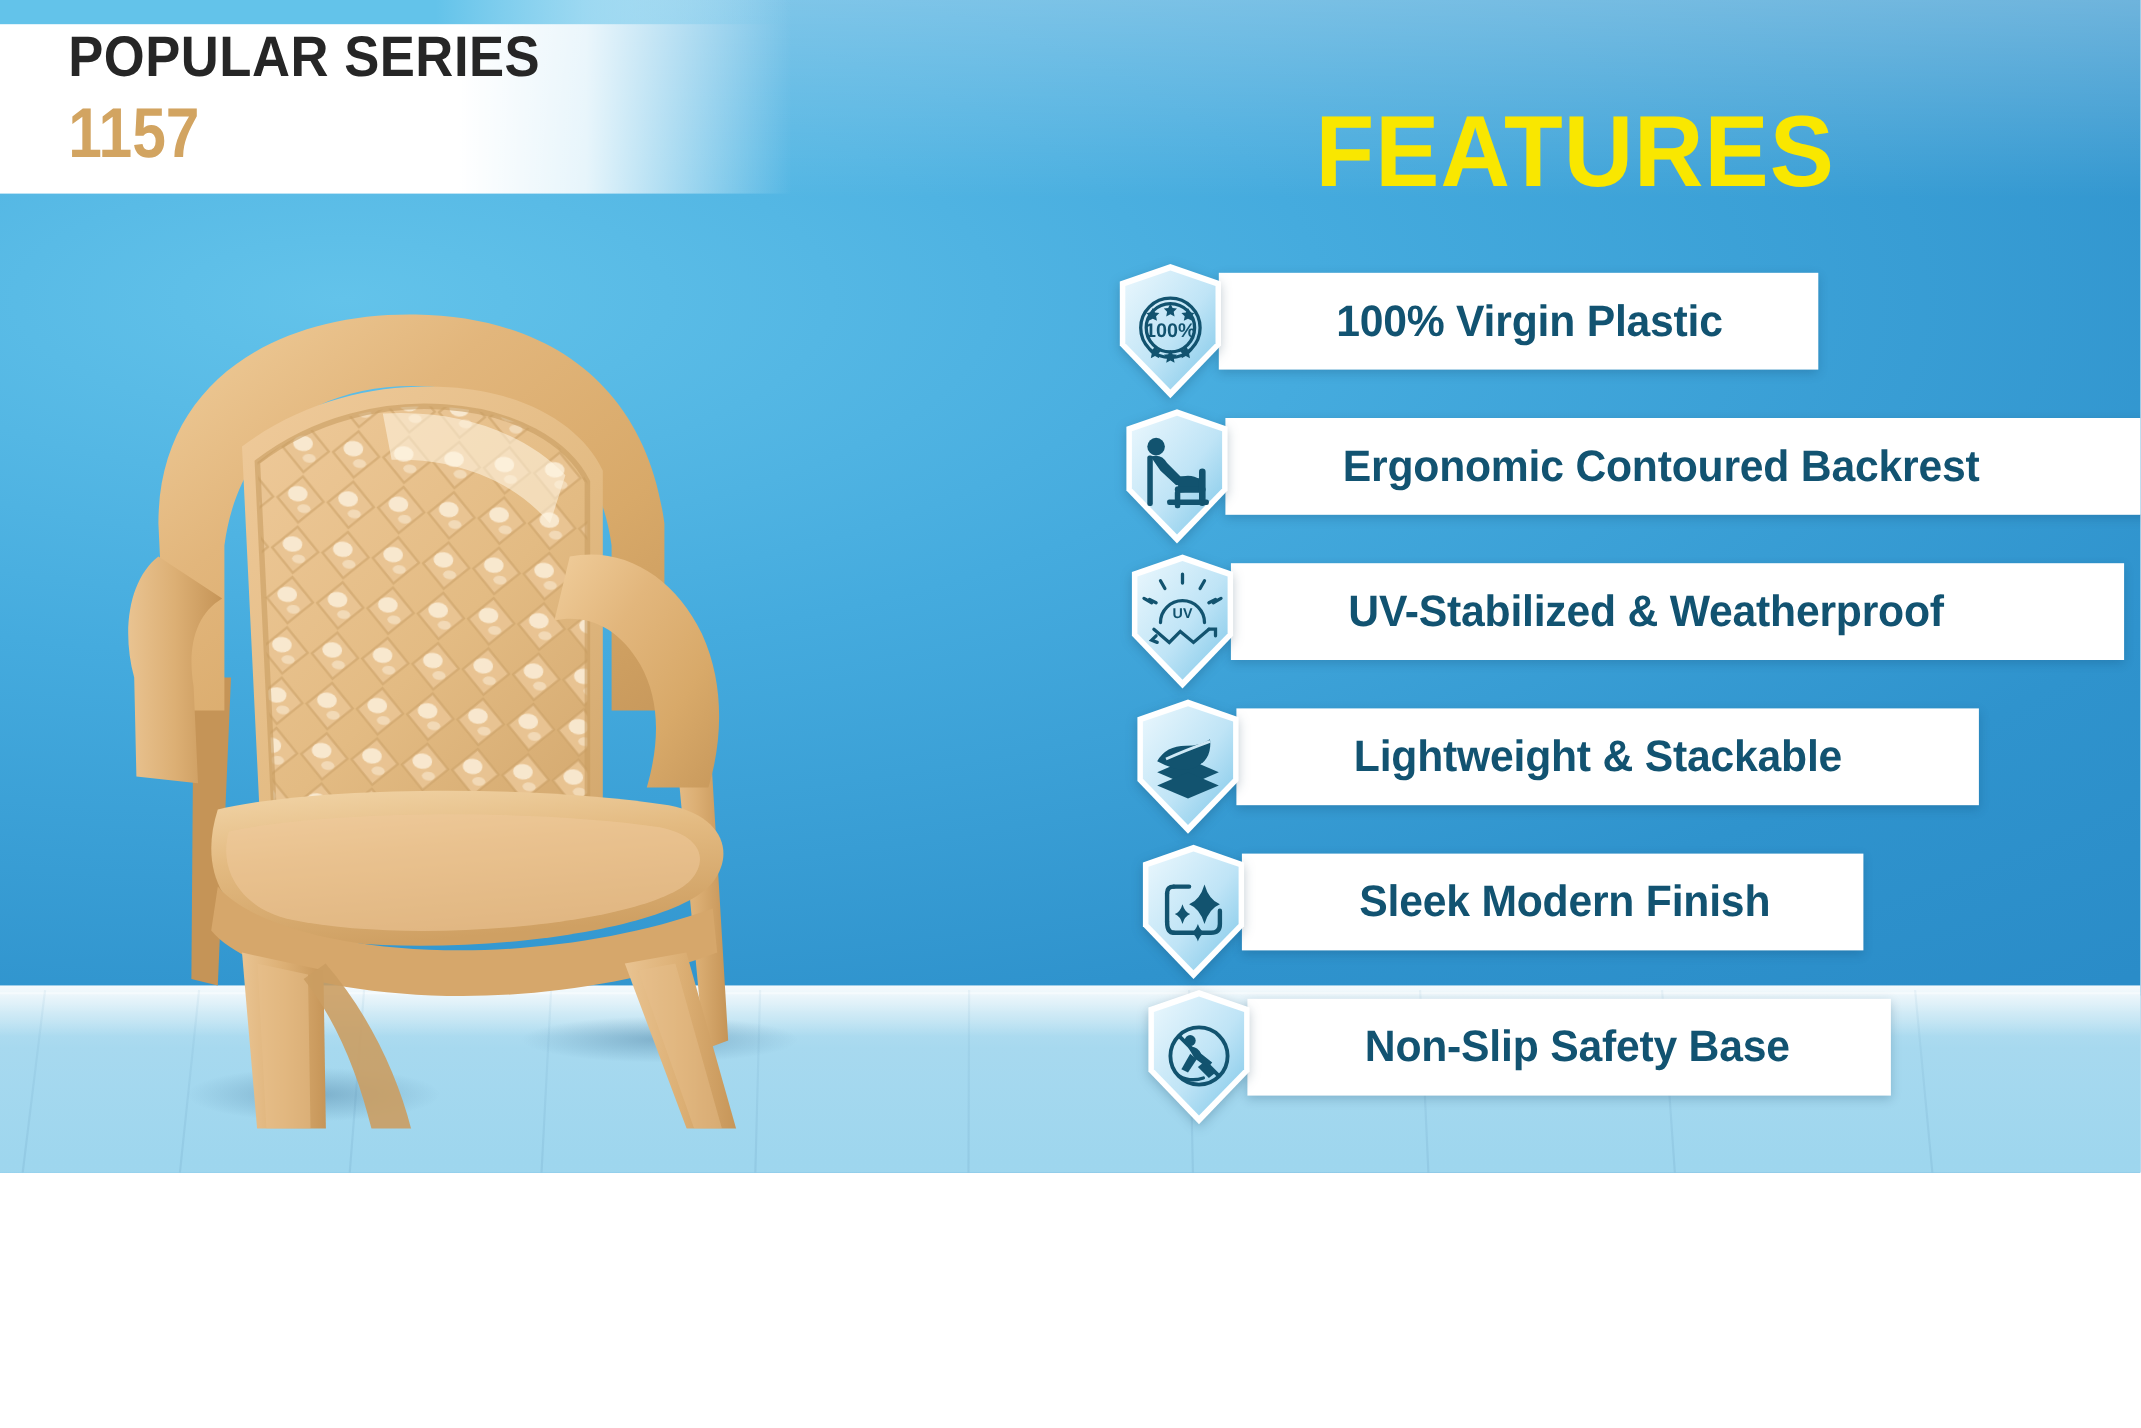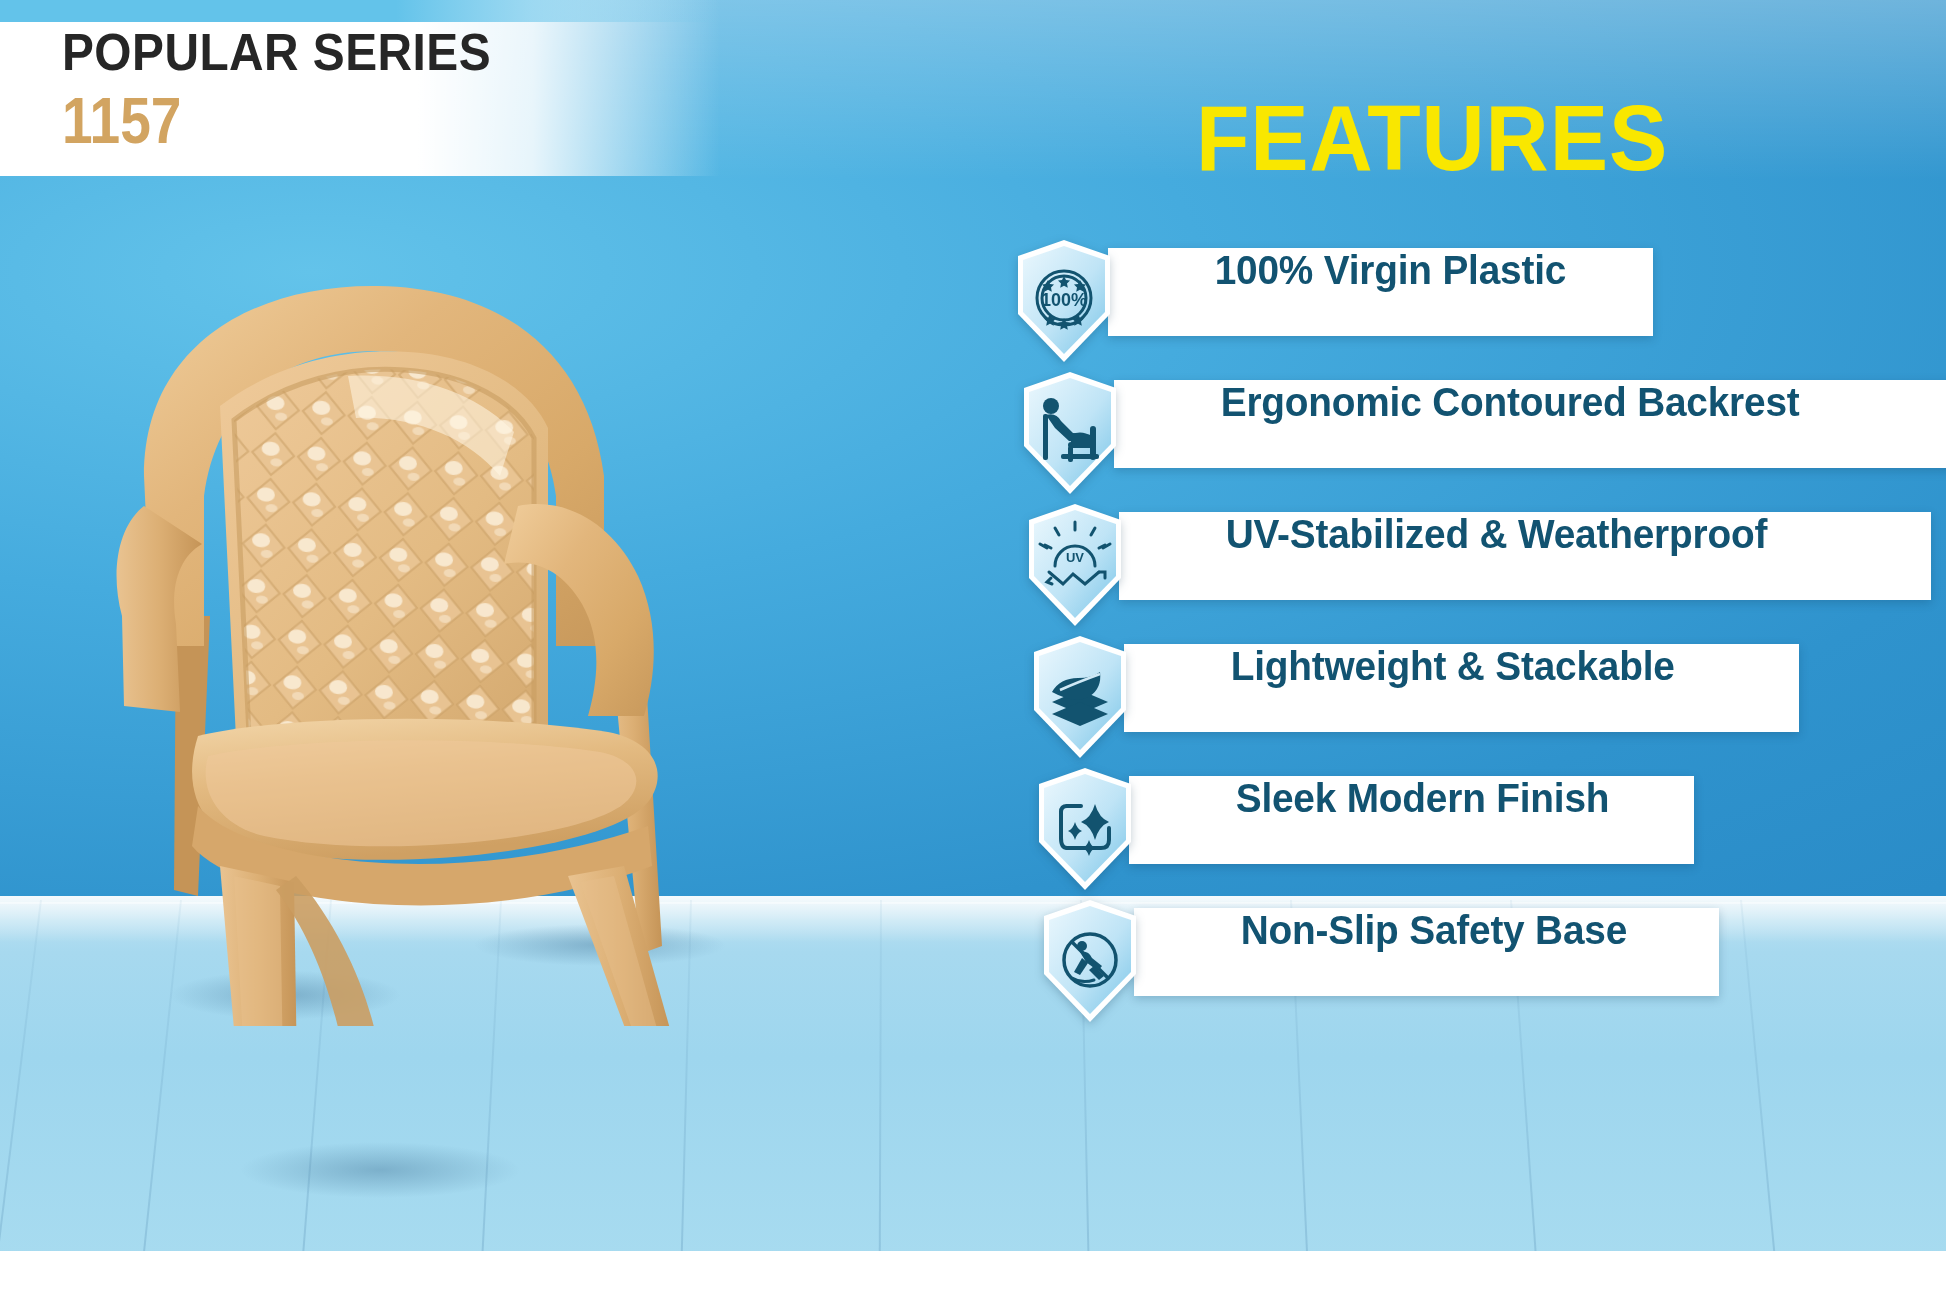--- a/index.html
+++ b/index.html
@@ -1,19 +1,19 @@
 <!DOCTYPE html>
 <html><head>
 <meta charset="utf-8">
 <style>
   * { margin:0; padding:0; box-sizing:border-box; }
   html,body { width:1946px; height:1298px; overflow:hidden;
               font-family:"Liberation Sans", sans-serif; }
 
-  #stage { position:relative; width:1946px; height:1251px; overflow:hidden;
+  #stage { position:relative; width:1946px; height:1066px; overflow:hidden;
            background:linear-gradient(105deg,#4fb6e4 0%,#3ba6dc 38%,#2f95cf 72%,#3fa2d6 100%); }
 
   
   .wall { position:absolute; left:0; top:0; width:100%; height:905px;
           background:radial-gradient(120% 95% at 16% 30%, #63c3ea 0%, #45abde 38%, #2f93cd 78%, #2a8cc8 100%); }
   .wall-sheen { position:absolute; left:0; top:0; width:100%; height:180px;
           background:linear-gradient(180deg, rgba(255,255,255,.30), rgba(255,255,255,0)); }
   .floor { position:absolute; left:0; top:896px; width:100%; height:402px;
            background:linear-gradient(180deg,#cfe8f4 0%,#b6dff1 6%,#a7d9ef 14%,#9ed6ee 40%,#a9dcf0 100%); }
   .floor-shade { position:absolute; left:0; top:896px; width:100%; height:46px;
@@ -43,21 +43,21 @@
   
   #chair { position:absolute; left:48px; top:176px; width:660px; height:850px; }
 
   
   .features-title { position:absolute; left:1196px; top:92px; font-size:92px; font-weight:bold;
             color:#F9E700; letter-spacing:1px; transform:scaleX(.95); transform-origin:left center;
             white-space:nowrap; line-height:1; }
 
   .feature-row { position:absolute; display:flex; align-items:center; height:112px; }
   .card { position:absolute; left:98px; top:12px; height:88px; background:#fff;
-          box-shadow:0 3px 9px rgba(10,50,80,.22); display:flex; }
+          box-shadow:0 3px 9px rgba(10,50,80,.22); display:flex; align-items:center; }
   .card-text { padding-left:110px; padding-right:34px; font-size:40px; font-weight:bold;
           color:#125371; white-space:nowrap; letter-spacing:-.2px; transform:scaleX(.97);
           transform-origin:left center; }
   .shield { position:absolute; left:0; top:0; width:108px; height:130px; z-index:3;
           filter:drop-shadow(0 3px 5px rgba(10,50,80,.25)); }
 
   .fr0 { left:1010px; top:236px; }
   .fr1 { left:1016px; top:368px; }
   .fr2 { left:1021px; top:500px; }
   .fr3 { left:1026px; top:632px; }

